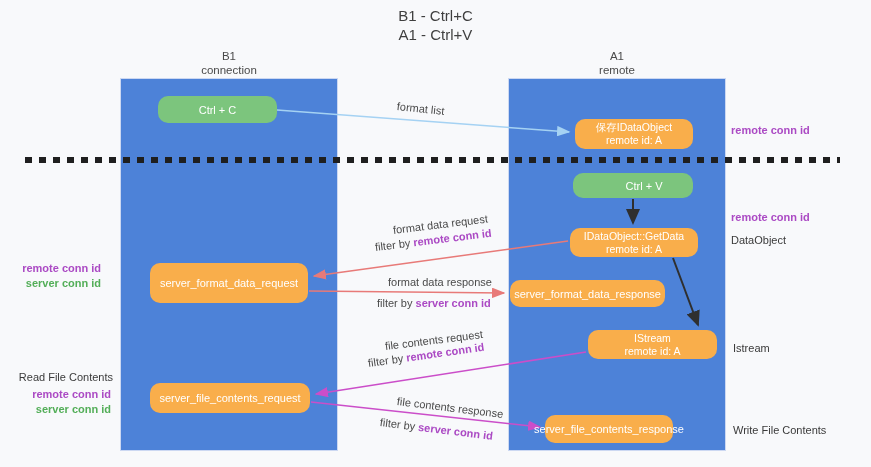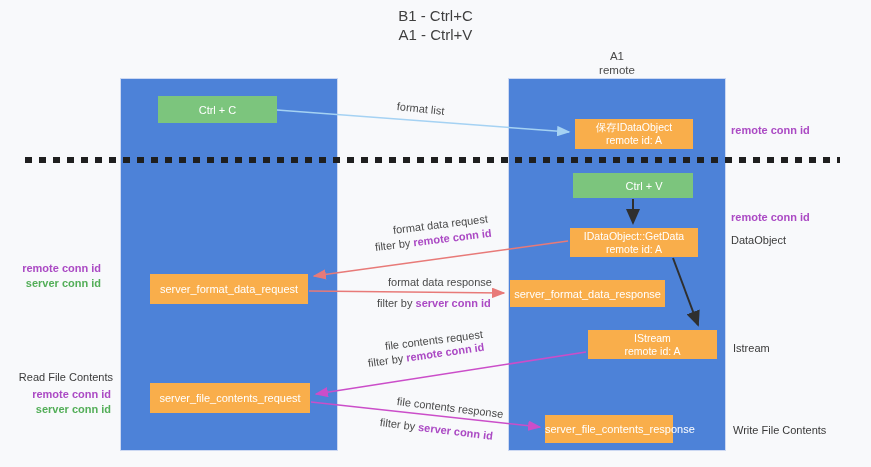--- a/index.html
+++ b/index.html
@@ -21,22 +21,22 @@
   .lifeline.right { left:508px; }
 
   svg.arrows { position:absolute; left:0; top:0; width:871px; height:467px; pointer-events:none; }
   .arrow { fill:none; }
   .arrow.blue    { stroke: var(--arrow-lightblue); stroke-width:1.5; }
   .arrow.salmon  { stroke: var(--arrow-salmon);    stroke-width:1.5; }
   .arrow.magenta { stroke: var(--arrow-magenta);   stroke-width:1.5; }
   .arrow.black   { stroke: var(--arrow-black);     stroke-width:2; }
   .divider { stroke: var(--dashed-line); stroke-width:6; stroke-dasharray:7 7; }
 
-  .box { position:absolute; display:flex; flex-direction:column; 
-         justify-content:center; color:#fff; text-align:center; box-sizing:border-box; }
+  .box { position:absolute; display:flex; flex-direction:column; align-items:center;
+         justify-content:center; color:#fff; text-align:center; box-sizing:border-box;border-radius:10px; }
   .box.orange { background: var(--box-orange); }
   .box.green  { background: var(--box-green); }
   .box .l1, .box .l2 { display:block; }
   .box.two { font-size:10.5px; line-height:13px; }
   .box.one { font-size:11px; }
 
   .edge-label { position:absolute; white-space:nowrap; font-size:11px; color:#4a4a4a;
                 transform-origin:left center; }
   .edge-label b.key-purple { color: var(--text-purple); }
 
@@ -50,20 +50,24 @@
 </head>
 <body>
 
 <div class="canvas">
 
   <div class="title">
     <div>B1 - Ctrl+C</div>
     <div>A1 - Ctrl+V</div>
   </div>
 
+  <div class="col-header left">
+    <div>B1</div>
+    <div>connection</div>
+  </div>
   <div class="col-header right">
     <div>A1</div>
     <div>remote</div>
   </div>
 
   <div class="lifeline left"></div>
   <div class="lifeline right"></div>
 
   <svg class="arrows" viewBox="0 0 871 467">
     <defs>
@@ -101,21 +105,21 @@
 
   <div class="box green one" style="left:573px; top:173px; width:120px; height:25px;padding-left:22px;">
     <span>Ctrl + V</span>
   </div>
 
   <div class="box orange two" style="left:570px; top:228px; width:128px; height:29px;">
     <span class="l1">IDataObject::GetData</span>
     <span class="l2">remote id: A</span>
   </div>
 
-  <div class="box orange one" style="left:150px; top:274px; width:158px; height:30px;">
+  <div class="box orange one" style="left:150px; top:263px; width:158px; height:40px;">
     <span>server_format_data_request</span>
   </div>
 
   <div class="box orange one" style="left:510px; top:280px; width:155px; height:27px;">
     <span>server_format_data_response</span>
   </div>
 
   <div class="box orange two" style="left:588px; top:330px; width:129px; height:29px;">
     <span class="l1">IStream</span>
     <span class="l2">remote id: A</span>

